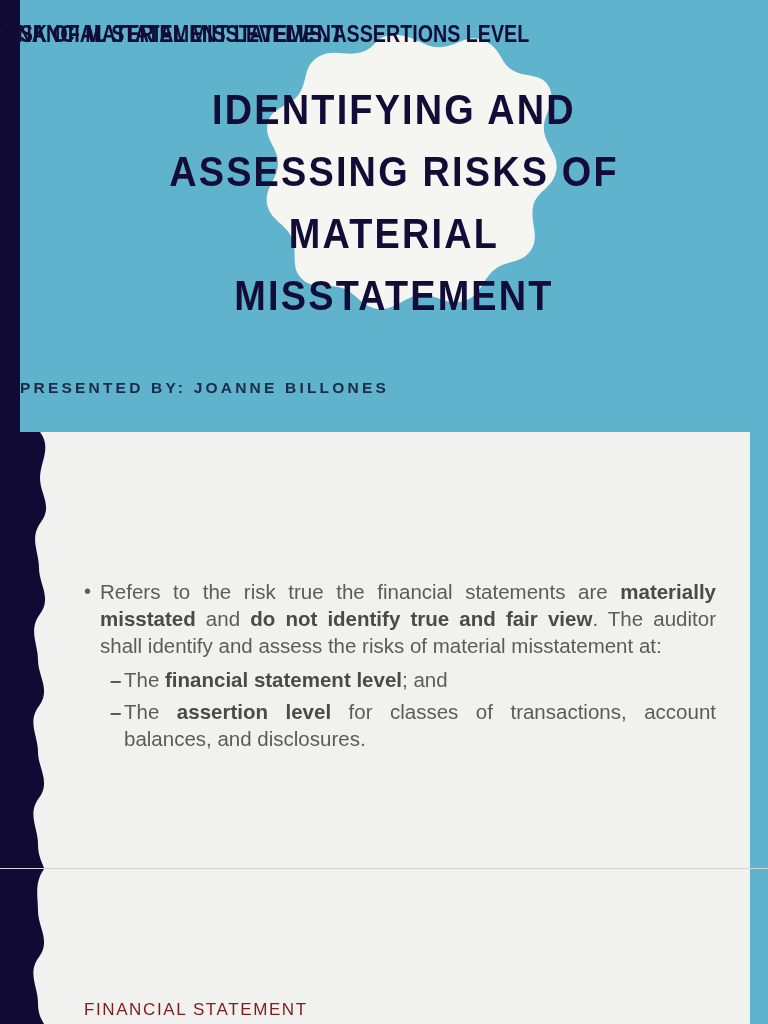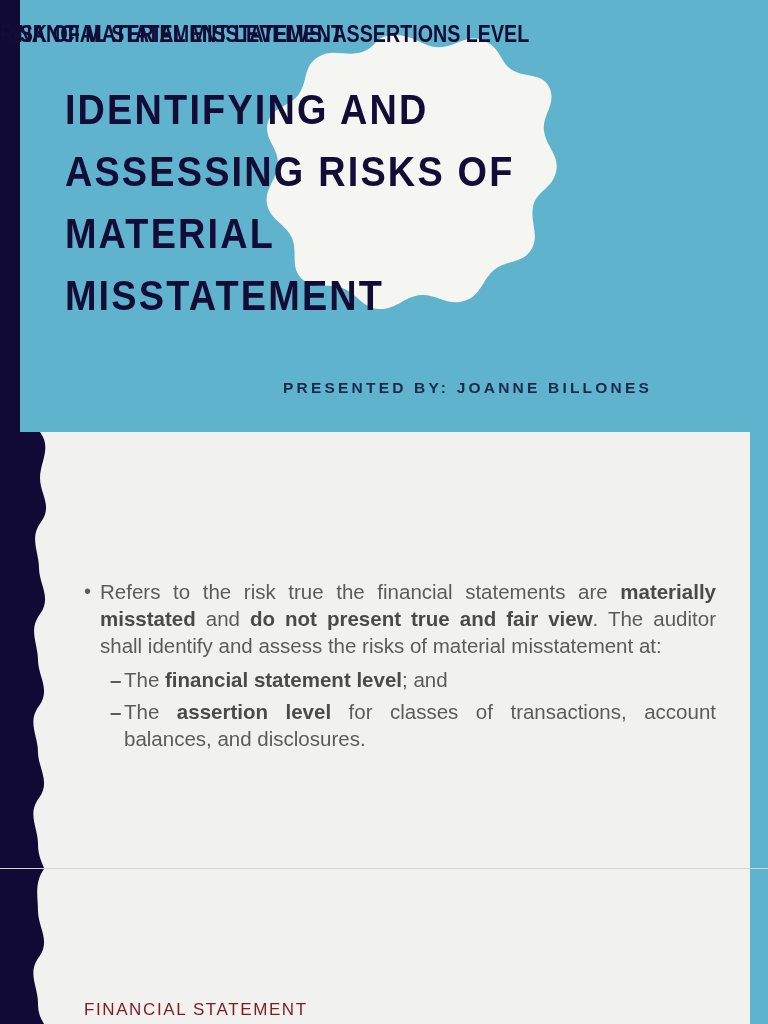--- a/index.html
+++ b/index.html
@@ -49,39 +49,40 @@
     width: 334px;
     height: 330px;
   }
   .blob svg { display: block; width: 334px; height: 330px; }
 
   .title-stack {
     position: absolute;
     left: 20px;
     top: 78px;
     width: 748px;
+    text-align: center;
   }
   .title-line {
     font-family: "Liberation Sans Narrow", "Liberation Sans", sans-serif;
     font-weight: bold;
     font-size: 43px;
     line-height: 62px;
     letter-spacing: 2.5px;
     color: #130C37;
     text-transform: uppercase;
     transform: scaleX(0.88);
     transform-origin: center;
     white-space: nowrap;
   }
   .presented {
     position: absolute;
     left: 20px;
     top: 379px;
     width: 632px;
-    text-align: right;
+    text-align: left;
     font-size: 15.5px;
     font-weight: bold;
     letter-spacing: 3.2px;
     color: #1C2A4A;
     text-transform: uppercase;
   }
 
   
   .slide-body {
     position: absolute;
@@ -257,21 +258,21 @@
           L0,436 Z"></path>
       </svg>
     </div>
     <div class="teal-right"></div>
   </section>
 
   <h2 class="h-heading">RISK OF MATERIAL MISSTATEMENT</h2>
 
   <div class="bullet-block">
     <div class="bullet-row">
-      <span class="dot">•</span><span>Refers to the risk true the financial statements are </span><span class="bold">materially misstated</span><span> and </span><span class="bold">do not present true and fair view</span><span>. The auditor shall identify and assess the risks of material misstatement at:</span>
+      <span class="dot">•</span><span>Refers to the risk true the financial statements are </span><span class="bold">materially misstated</span><span> and </span><span class="bold">do not identify true and fair view</span><span>. The auditor shall identify and assess the risks of material misstatement at:</span>
     </div>
 
     <div class="sub-list">
       <div class="sub-row">
         <span class="dash">–</span><span>The </span><span class="bold">financial statement level</span><span>; and</span>
       </div>
       <div class="sub-row">
         <span class="dash">–</span><span>The </span><span class="bold">assertion level</span><span> for classes of transactions, account balances, and disclosures.</span>
       </div>
     </div>

